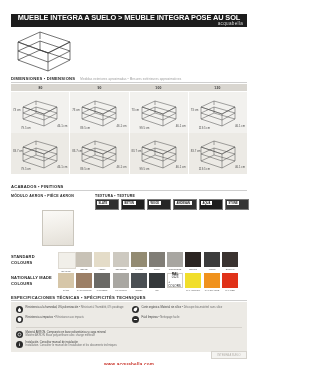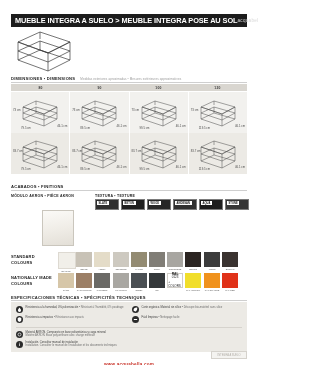--- a/index.html
+++ b/index.html
@@ -13,21 +13,21 @@
     position:relative;width:258px;height:365px;
     background:#ffffff;
     box-sizing:border-box;
     padding:0;
   }
   
   .titlebar{
     position:absolute;left:11px;top:14px;width:236px;height:13px;
     background:#1c1c1c;
     display:flex;align-items:center;
-    padding:0 4px;box-sizing:border-box;
+    padding:0 4px;box-sizing:border-box;flex-direction:column;
   }
   .title-text{
     color:#ffffff;font-size:7.4px;font-weight:bold;letter-spacing:-0.1px;
     white-space:nowrap;line-height:1;
   }
   .brand{
     margin-left:auto;color:#d8d8d8;font-size:4.6px;letter-spacing:0.3px;
     white-space:nowrap;
   }
   

